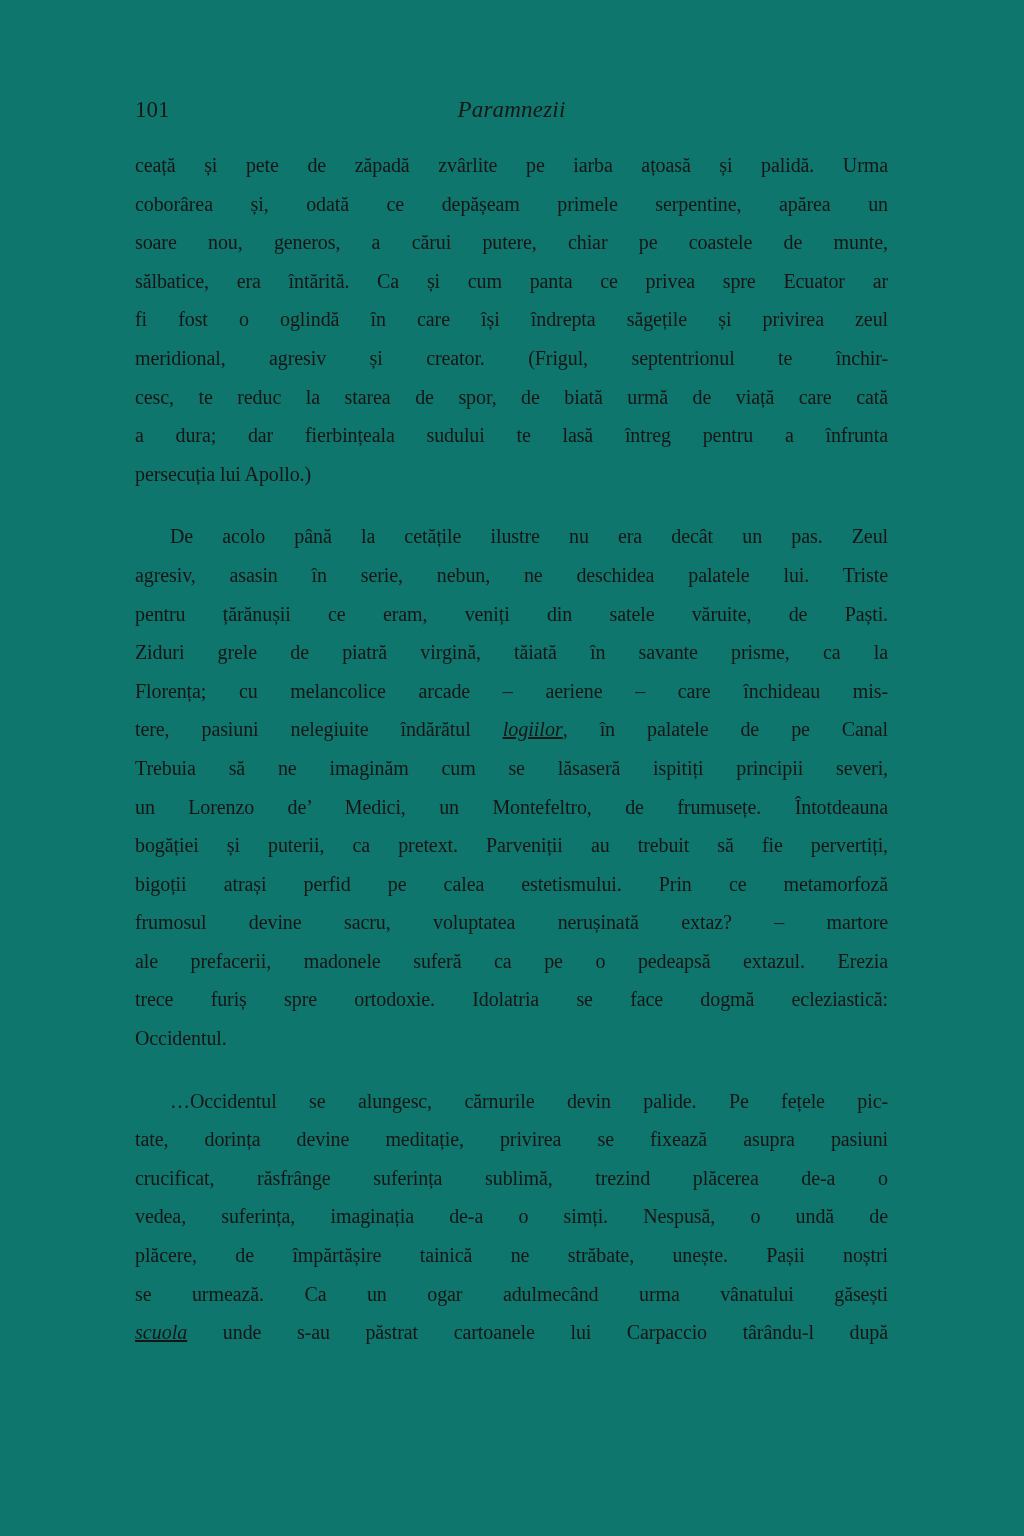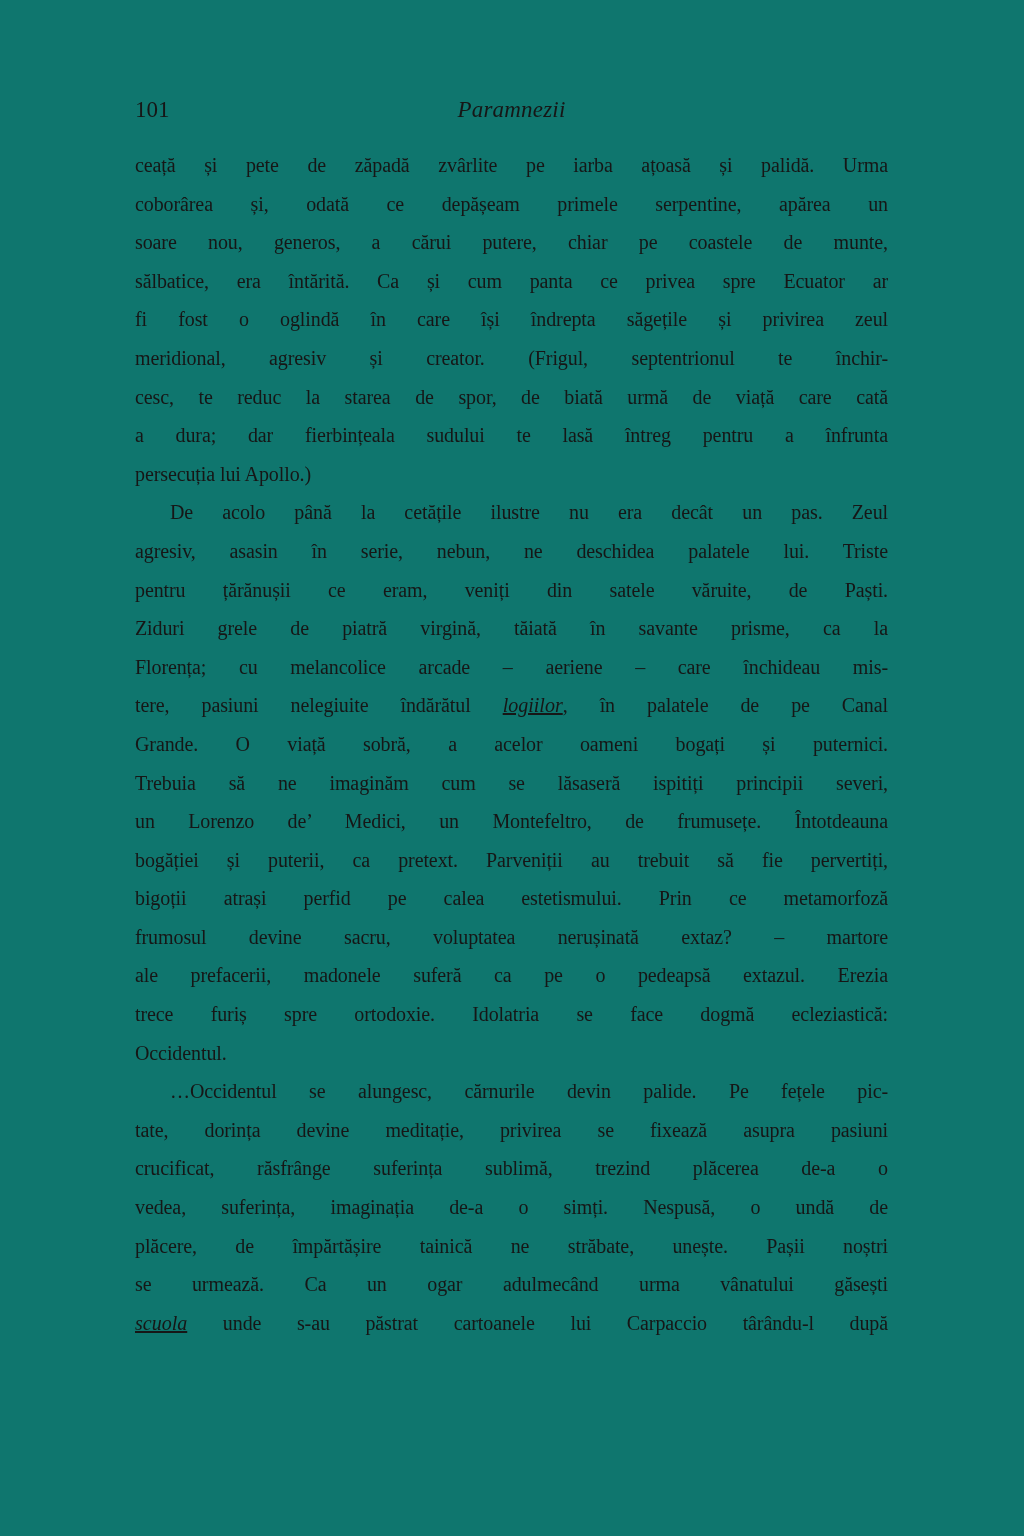--- a/index.html
+++ b/index.html
@@ -49,20 +49,21 @@
     text-align: justify;
     text-align-last: justify;
     text-justify: inter-word;
     white-space: normal;
   }
   .line.para-end {
     text-align-last: left;
   }
   .line.indent {
     text-indent: 35px;
+    margin-top: 24px;
   }
   .line em {
     font-style: italic;
     letter-spacing: 0;
     text-decoration: underline;
   }
 </style>
 </head>
 <body>
 
@@ -78,21 +79,20 @@
       <div class="line"><span>meridional, agresiv și creator. (Frigul, septentrionul te închir-</span></div>
       <div class="line"><span>cesc, te reduc la starea de spor, de biată urmă de viață care cată</span></div>
       <div class="line"><span>a dura; dar fierbințeala sudului te lasă întreg pentru a înfrunta</span></div>
       <div class="line para-end"><span>persecuția lui Apollo.)</span></div>
       <div class="line indent"><span>De acolo până la cetățile ilustre nu era decât un pas. Zeul</span></div>
       <div class="line"><span>agresiv, asasin în serie, nebun, ne deschidea palatele lui. Triste</span></div>
       <div class="line"><span>pentru țărănușii ce eram, veniți din satele văruite, de Paști.</span></div>
       <div class="line"><span>Ziduri grele de piatră virgină, tăiată în savante prisme, ca la</span></div>
       <div class="line"><span>Florența; cu melancolice arcade – aeriene – care închideau mis-</span></div>
       <div class="line"><span>tere, pasiuni nelegiuite îndărătul </span><em>logiilor</em><span>, în palatele de pe Canal</span></div>
-      <div class="line"><span>Grande. O viață sobră, a acelor oameni bogați și puternici.</span></div>
       <div class="line"><span>Trebuia să ne imaginăm cum se lăsaseră ispitiți principii severi,</span></div>
       <div class="line"><span>un Lorenzo de’ Medici, un Montefeltro, de frumusețe. Întotdeauna</span></div>
       <div class="line"><span>bogăției și puterii, ca pretext. Parveniții au trebuit să fie pervertiți,</span></div>
       <div class="line"><span>bigoții atrași perfid pe calea estetismului. Prin ce metamorfoză</span></div>
       <div class="line"><span>frumosul devine sacru, voluptatea nerușinată extaz? – martore</span></div>
       <div class="line"><span>ale prefacerii, madonele suferă ca pe o pedeapsă extazul. Erezia</span></div>
       <div class="line"><span>trece furiș spre ortodoxie. Idolatria se face dogmă ecleziastică:</span></div>
       <div class="line para-end"><span>Occidentul.</span></div>
       <div class="line indent"><span>…Occidentul se alungesc, cărnurile devin palide. Pe fețele pic-</span></div>
       <div class="line"><span>tate, dorința devine meditație, privirea se fixează asupra pasiuni</span></div>

